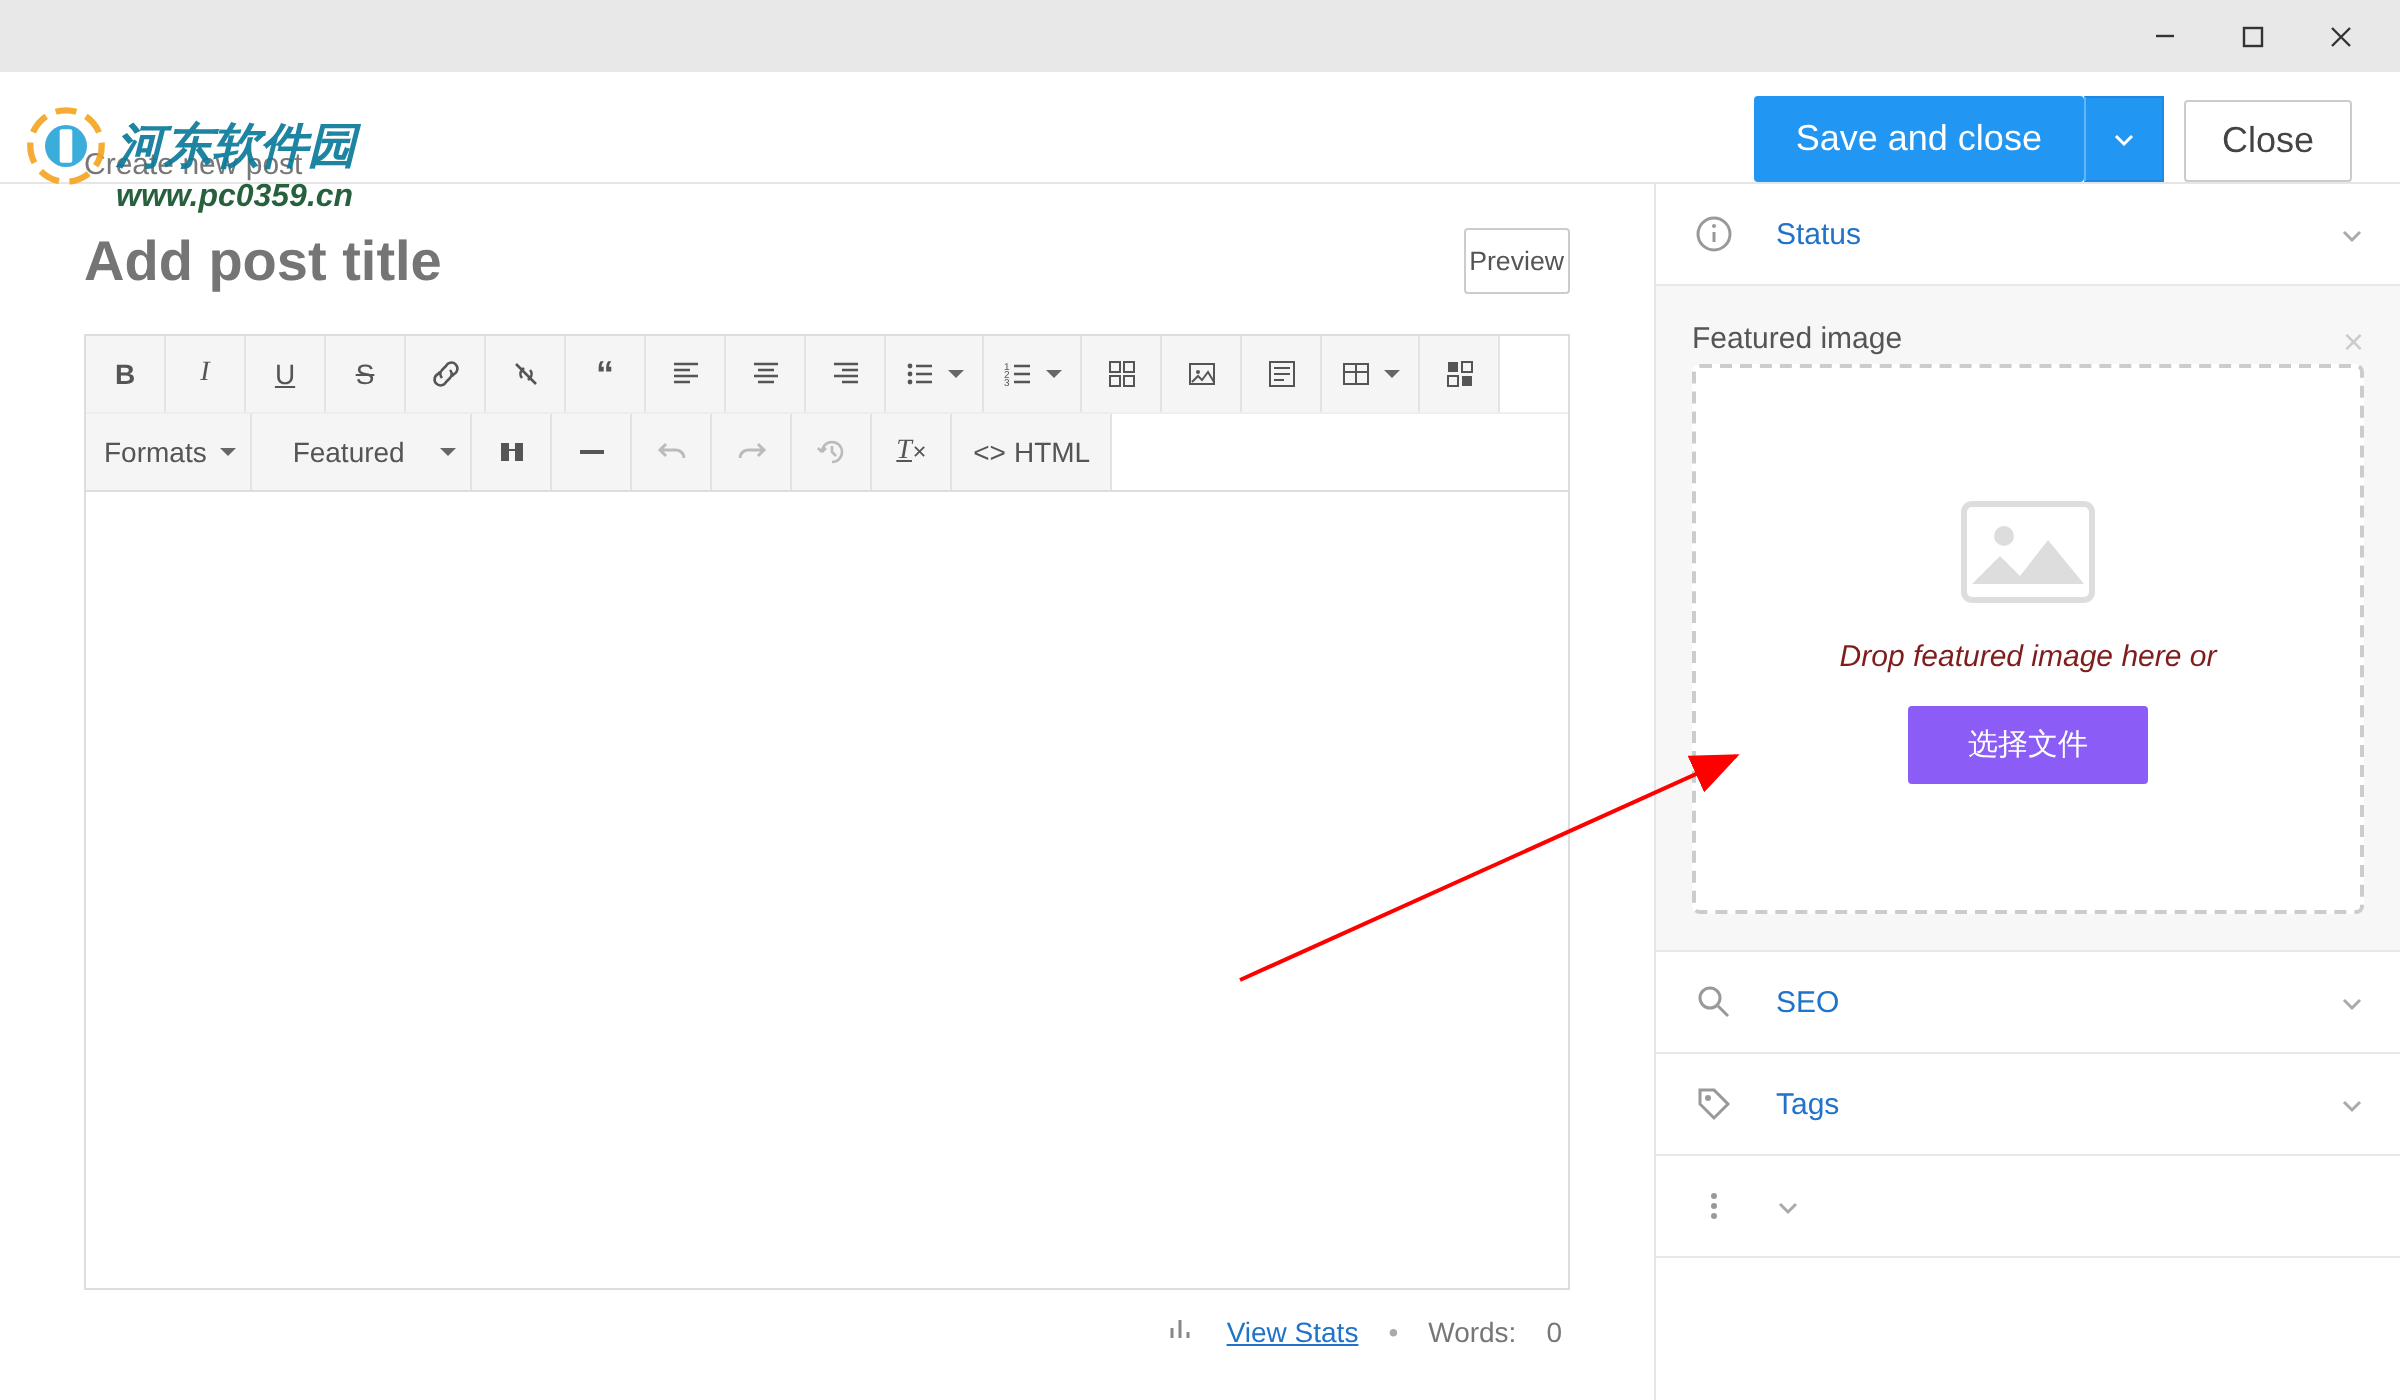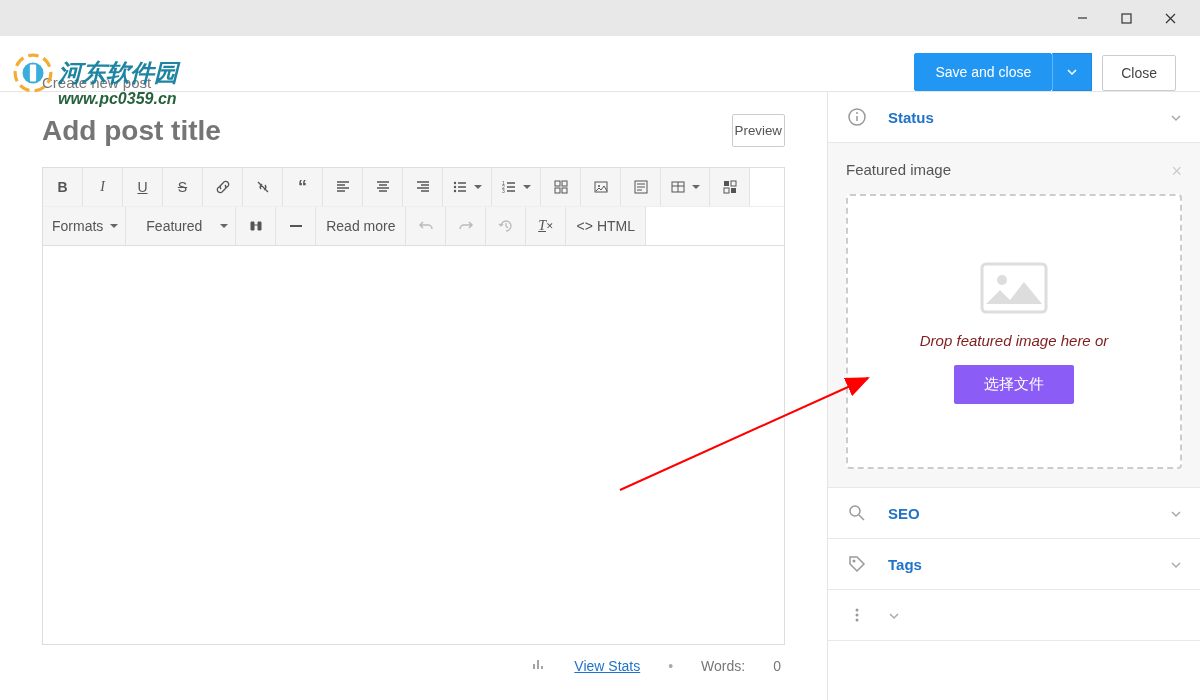--- a/index.html
+++ b/index.html
@@ -2,49 +2,49 @@
 <html><head>
 <meta charset="utf-8">
 <style>
 * { box-sizing: border-box; margin: 0; padding: 0; }
 body { font-family: -apple-system, "Segoe UI", Arial, sans-serif; font-size: 14px; color: #444; background: #fff; width: 1200px; height: 700px; overflow: hidden; }
 .titlebar { height: 36px; background: #e8e8e8; display: flex; justify-content: flex-end; align-items: center; padding-right: 8px; }
 .winbtn { width: 44px; height: 32px; display: flex; align-items: center; justify-content: center; color: #333; }
 .winbtn svg { width: 11px; height: 11px; }
 .topbar { height: 56px; border-bottom: 1px solid #e5e5e5; display: flex; align-items: flex-end; padding: 0 24px 0 42px; }
 .topbar .title { color: #777; font-size: 15px; flex: 1; }
-.btn { border: 1px solid #ccc; background: #fff; padding: 9px 18px; font-size: 14px; color: #444; border-radius: 2px; cursor: pointer; }
+.btn { border: 1px solid #ccc; background: #fff; padding: 9px 18px; font-size: 18px; color: #444; border-radius: 2px; cursor: pointer; }
 .btn-primary { background: #2196f3; color: #fff; border-color: #2196f3; padding: 10px 20px; }
 .btn-drop { background: #2196f3; color: #fff; border: 1px solid #1e88e5; border-left-color: rgba(255,255,255,0.3); width: 40px; padding: 10px 0; display: flex; align-items: center; justify-content: center; }
 .btn-group { display: flex; margin-right: 10px; }
 .body { display: flex; height: calc(700px - 92px); }
 .editor { flex: 1; border-right: 1px solid #e5e5e5; padding: 22px 42px 14px; display: flex; flex-direction: column; position: relative; }
 .title-row { display: flex; align-items: center; margin-bottom: 20px; }
 .post-title { flex: 1; font-size: 28px; color: #bbb; font-weight: 600; border: none; outline: none; }
 .preview-btn { border: 1px solid #ccc; padding: 8px 2px; background: #fff; color: #555; border-radius: 2px; }
 .tb { border: 1px solid #ddd; display: flex; flex-wrap: wrap; }
 .tb-row { display: flex; width: 100%; }
 .tb-row:first-child { border-bottom: 1px solid #eee; }
 .tb button, .tb .tb-btn { background: #f5f5f5; border: none; border-right: 1px solid #e3e3e3; min-width: 40px; height: 38px; display: flex; align-items: center; justify-content: center; color: #555; font-size: 14px; padding: 0 9px; cursor: pointer; }
 .tb .tb-btn.sel { padding-right: 22px; position: relative; }
 .tb .tb-btn.sel::after { content: ""; position: absolute; right: 7px; top: 17px; border: 4px solid transparent; border-top-color: #666; }
 .tb .tb-btn.dd::after { content: ""; margin-left: 6px; border: 4px solid transparent; border-top-color: #666; position: relative; top: 2px; }
 .tb .faded { color: #bbb; }
 .content { flex: 1; border: 1px solid #ddd; border-top: none; background: #fff; }
-.footer { display: flex; justify-content: flex-end; align-items: center; padding: 12px 4px; color: #777; gap: 28px; }
+.footer { display: flex; justify-content: flex-end; align-items: center; padding: 12px 4px; color: #777; gap: 15px; }
 .footer a { color: #2073c9; text-decoration: underline; }
 .footer .sep { color: #aaa; }
 .sidebar { width: 372px; background: #fff; overflow-y: auto; }
 .panel { border-bottom: 1px solid #e8e8e8; }
-.panel-h { display: flex; align-items: center; padding: 14px 18px; color: #2073c9; cursor: pointer; font-weight: bold; }
+.panel-h { display: flex; align-items: center; padding: 14px 18px; color: #2073c9; cursor: pointer; }
 .panel-h .pi { width: 22px; height: 22px; margin-right: 20px; color: #999; display: flex; align-items: center; justify-content: center; }
 .panel-h .label { flex: 1; font-size: 15px; }
 .panel-h .chev { color: #aaa; }
 .featured { background: #f7f7f7; padding: 18px; border-bottom: 1px solid #e8e8e8; position: relative; }
-.featured .ft-title { color: #555; font-size: 15px; margin-bottom: 16px; }
+.featured .ft-title { color: #555; font-size: 15px; margin-bottom: 4px; }
 .featured .close { position: absolute; top: 18px; right: 18px; color: #ccc; font-size: 18px; }
 .dropzone { border: 2px dashed #ccc; border-radius: 4px; background: #fff; height: 275px; display: flex; flex-direction: column; align-items: center; justify-content: center; gap: 16px; }
 .dropzone .ph { color: #ddd; }
 .dropzone .txt { color: #7f1d1d; font-size: 15px; font-style: italic; }
 .select-btn { background: #8b5cf6; color: #fff; border: none; padding: 10px 30px; font-size: 15px; border-radius: 2px; }
 .watermark { position: absolute; top: 8px; left: 12px; z-index: 100; pointer-events: none; opacity: 0.92; }
 .watermark .wl { display: flex; align-items: center; margin-top: 44px; }
 .watermark .wl .logo { width: 42px; height: 42px; margin-right: 4px; }
 .watermark .t1 { font-size: 24px; font-weight: bold; color: #0a7a9a; font-style: italic; }
 .watermark .t2 { color: #14532d; font-style: italic; font-size: 16px; margin-top: -4px; margin-left: 46px; font-weight: bold; }
@@ -202,21 +202,20 @@
         <button>
             <svg class="ico" viewBox="0 0 16 16">
               <path d="M3 4h3v8H3zM10 4h3v8h-3zM6 7h4" fill="#555" stroke="#555"></path>
             </svg>
           </button>
         <button>
             <svg class="ico" viewBox="0 0 16 16">
               <path d="M2 8h12" stroke="#555" stroke-width="2"></path>
             </svg>
           </button>
-        <button class="tb-btn" style="min-width:90px">Read more</button>
         <button class="faded">
             <svg class="ico" viewBox="0 0 16 16">
               <path d="M5 4L2 7l3 3M2 7h8a4 4 0 014 4" fill="none" stroke="#bbb" stroke-width="1.5"></path>
             </svg>
           </button>
         <button class="faded">
             <svg class="ico" viewBox="0 0 16 16">
               <path d="M11 4l3 3-3 3M14 7H6a4 4 0 00-4 4" fill="none" stroke="#bbb" stroke-width="1.5"></path>
             </svg>
           </button>

